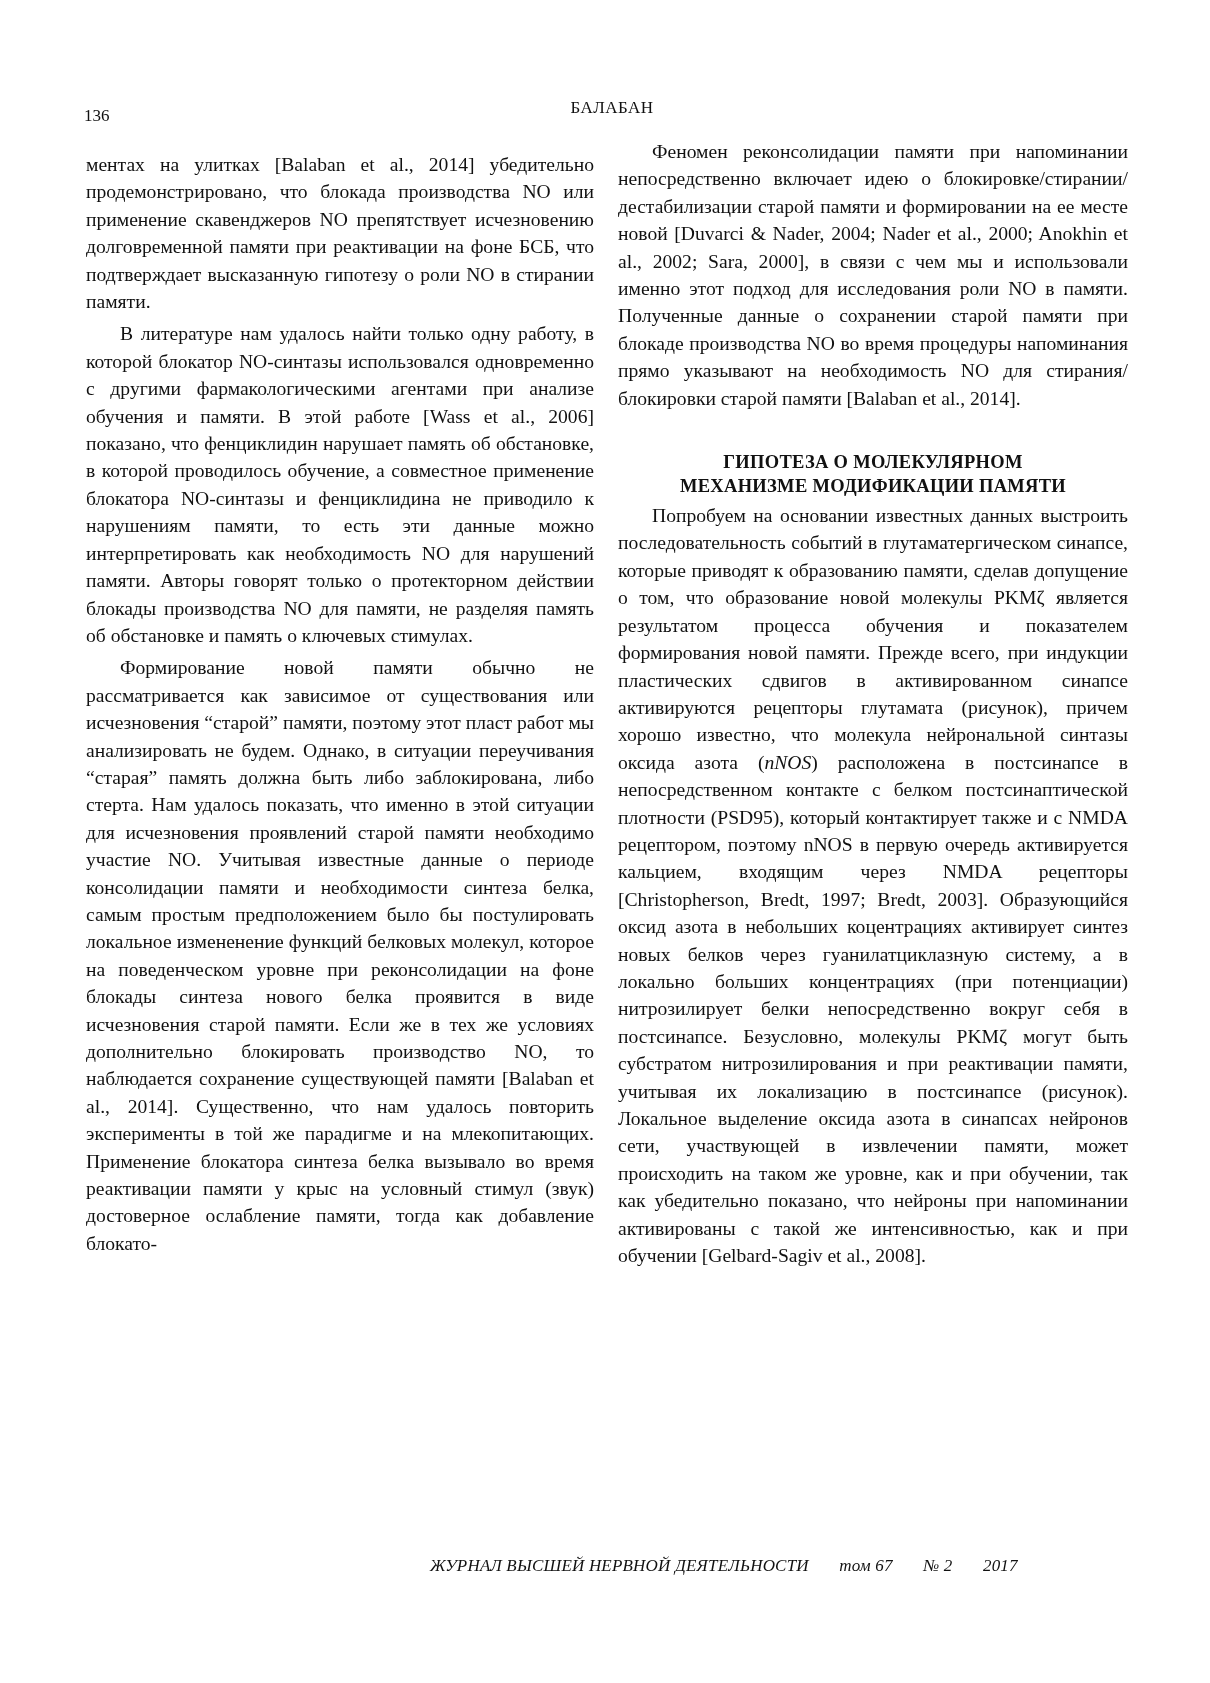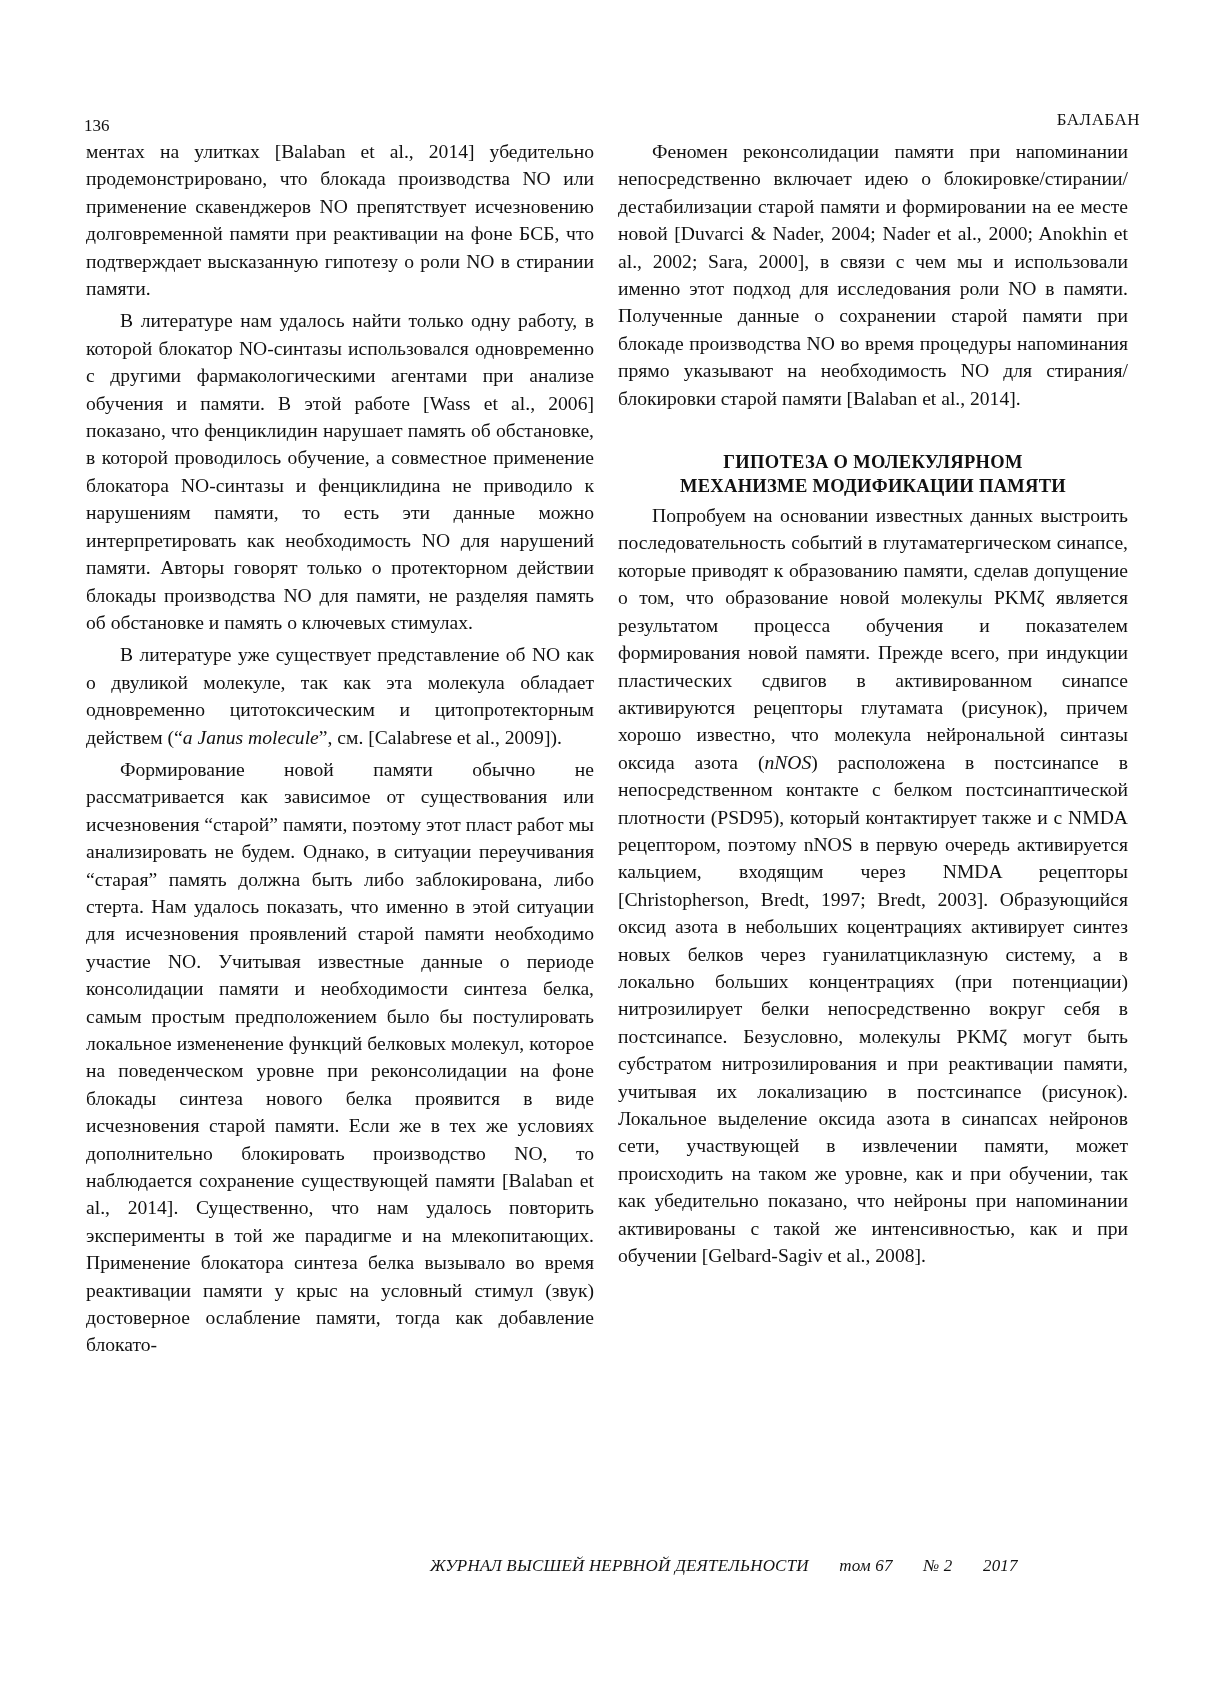--- a/index.html
+++ b/index.html
@@ -5,31 +5,31 @@
     html, body { margin: 0; padding: 0; background: #ffffff; }
     body {
       width: 1210px; height: 1683px; position: relative; overflow: hidden;
       font-family: "Liberation Serif", "DejaVu Serif", serif;
       color: #111111;
     }
     .running-head {
       position: absolute; top: 98px; left: 84px; right: 70px; height: 24px;
       font-size: 17px;
     }
-    .page-number { position: absolute; left: 0; top: 18px; }
-    .author-head { position: absolute; left: 0; right: 0; top: 12px; text-align: right; letter-spacing: 0.5px; }
+    .page-number { position: absolute; left: 0; top: 8px; }
+    .author-head { position: absolute; left: 0; right: 0; top: 0; text-align: center; letter-spacing: 0.5px; }
     .column {
       position: absolute; top: 138px; width: 508px;
       font-size: 19.6px; line-height: 27.4px; text-align: justify;
       hyphens: manual;
     }
     .col-left { left: 86px; }
     .col-right { left: 618px; width: 510px; }
     .para { margin: 0 0 5px 0; text-indent: 34px; }
-    .para.noindent { text-indent: 0; }
+    .para.noindent { text-indent: 0; margin-top: 13px; }
     .section-heading {
       margin: 38px 0 4px 0; text-align: center; text-indent: 0;
       font-size: 18.5px; line-height: 24px; letter-spacing: 0.3px; font-weight: bold;
     }
     i { font-style: italic; }
     .footer {
       position: absolute; top: 1556px; left: 430px; right: 90px;
       font-size: 17px; letter-spacing: 0.2px; font-style: italic;
     }
     .footer span { margin-right: 26px; }
@@ -39,21 +39,20 @@
 <body>
 
 <div class="running-head">
   <span class="page-number">136</span>
   <div class="author-head">БАЛАБАН</div>
 </div>
 
 <div class="column col-left">
   <p class="para noindent">ментах на улитках [Balaban et al., 2014] убедительно продемонстрировано, что блокада производства NO или применение скавенджеров NO препятствует исчезновению долговременной памяти при реактивации на фоне БСБ, что подтверждает высказанную гипотезу о роли NO в стирании памяти.</p>
   <p class="para">В литературе нам удалось найти только одну работу, в которой блокатор NO-синтазы использовался одновременно с другими фармакологическими агентами при анализе обучения и памяти. В этой работе [Wass et al., 2006] показано, что фенциклидин нарушает память об обстановке, в которой проводилось обучение, а совместное применение блокатора NO-синтазы и фенциклидина не приводило к нарушениям памяти, то есть эти данные можно интерпретировать как необходимость NO для нарушений памяти. Авторы говорят только о протекторном действии блокады производства NO для памяти, не разделяя память об обстановке и память о ключевых стимулах.</p>
-  <p class="para"><span>В литературе уже существует представление об NO как о двуликой молекуле, так как эта молекула обладает одновременно цитотоксическим и цитопротекторным действем (“</span><i>a Janus molecule</i><span>”, см. [Calabrese et al., 2009]).</span></p>
   <p class="para">Формирование новой памяти обычно не рассматривается как зависимое от существования или исчезновения “старой” памяти, поэтому этот пласт работ мы анализировать не будем. Однако, в ситуации переучивания “старая” память должна быть либо заблокирована, либо стерта. Нам удалось показать, что именно в этой ситуации для исчезновения проявлений старой памяти необходимо участие NO. Учитывая известные данные о периоде консолидации памяти и необходимости синтеза белка, самым простым предположением было бы постулировать локальное измененение функций белковых молекул, которое на поведенческом уровне при реконсолидации на фоне блокады синтеза нового белка проявится в виде исчезновения старой памяти. Если же в тех же условиях дополнительно блокировать производство NO, то наблюдается сохранение существующей памяти [Balaban et al., 2014]. Существенно, что нам удалось повторить эксперименты в той же парадигме и на млекопитающих. Применение блокатора синтеза белка вызывало во время реактивации памяти у крыс на условный стимул (звук) достоверное ослабление памяти, тогда как добавление блокато-</p>
 </div>
 
 <div class="column col-right">
   <p class="para">Феномен реконсолидации памяти при напоминании непосредственно включает идею о блокировке/стирании/дестабилизации старой памяти и формировании на ее месте новой [Duvarci &amp; Nader, 2004; Nader et al., 2000; Anokhin et al., 2002; Sara, 2000], в связи с чем мы и использовали именно этот подход для исследования роли NO в памяти. Полученные данные о сохранении старой памяти при блокаде производства NO во время процедуры напоминания прямо указывают на необходимость NO для стирания/блокировки старой памяти [Balaban et al., 2014].</p>
   <h2 class="section-heading">
     <span>ГИПОТЕЗА О МОЛЕКУЛЯРНОМ</span><br>
     <span>МЕХАНИЗМЕ МОДИФИКАЦИИ ПАМЯТИ</span>
   </h2>
   <p class="para"><span>Попробуем на основании известных данных выстроить последовательность событий в глутаматергическом синапсе, которые приводят к образованию памяти, сделав допущение о том, что образование новой молекулы PKMζ является результатом процесса обучения и показателем формирования новой памяти. Прежде всего, при индукции пластических сдвигов в активированном синапсе активируются рецепторы глутамата (рисунок), причем хорошо известно, что молекула нейрональной синтазы оксида азота (</span><i>nNOS</i><span>) расположена в постсинапсе в непосредственном контакте с белком постсинаптической плотности (PSD95), который контактирует также и с NMDA рецептором, поэтому nNOS в первую очередь активируется кальцием, входящим через NMDA рецепторы [Christopherson, Bredt, 1997; Bredt, 2003]. Образующийся оксид азота в небольших коцентрациях активирует синтез новых белков через гуанилатциклазную систему, а в локально больших концентрациях (при потенциации) нитрозилирует белки непосредственно вокруг себя в постсинапсе. Безусловно, молекулы PKMζ могут быть субстратом нитрозилирования и при реактивации памяти, учитывая их локализацию в постсинапсе (рисунок). Локальное выделение оксида азота в синапсах нейронов сети, участвующей в извлечении памяти, может происходить на таком же уровне, как и при обучении, так как убедительно показано, что нейроны при напоминании активированы с такой же интенсивностью, как и при обучении [Gelbard-Sagiv et al., 2008].</span></p>

